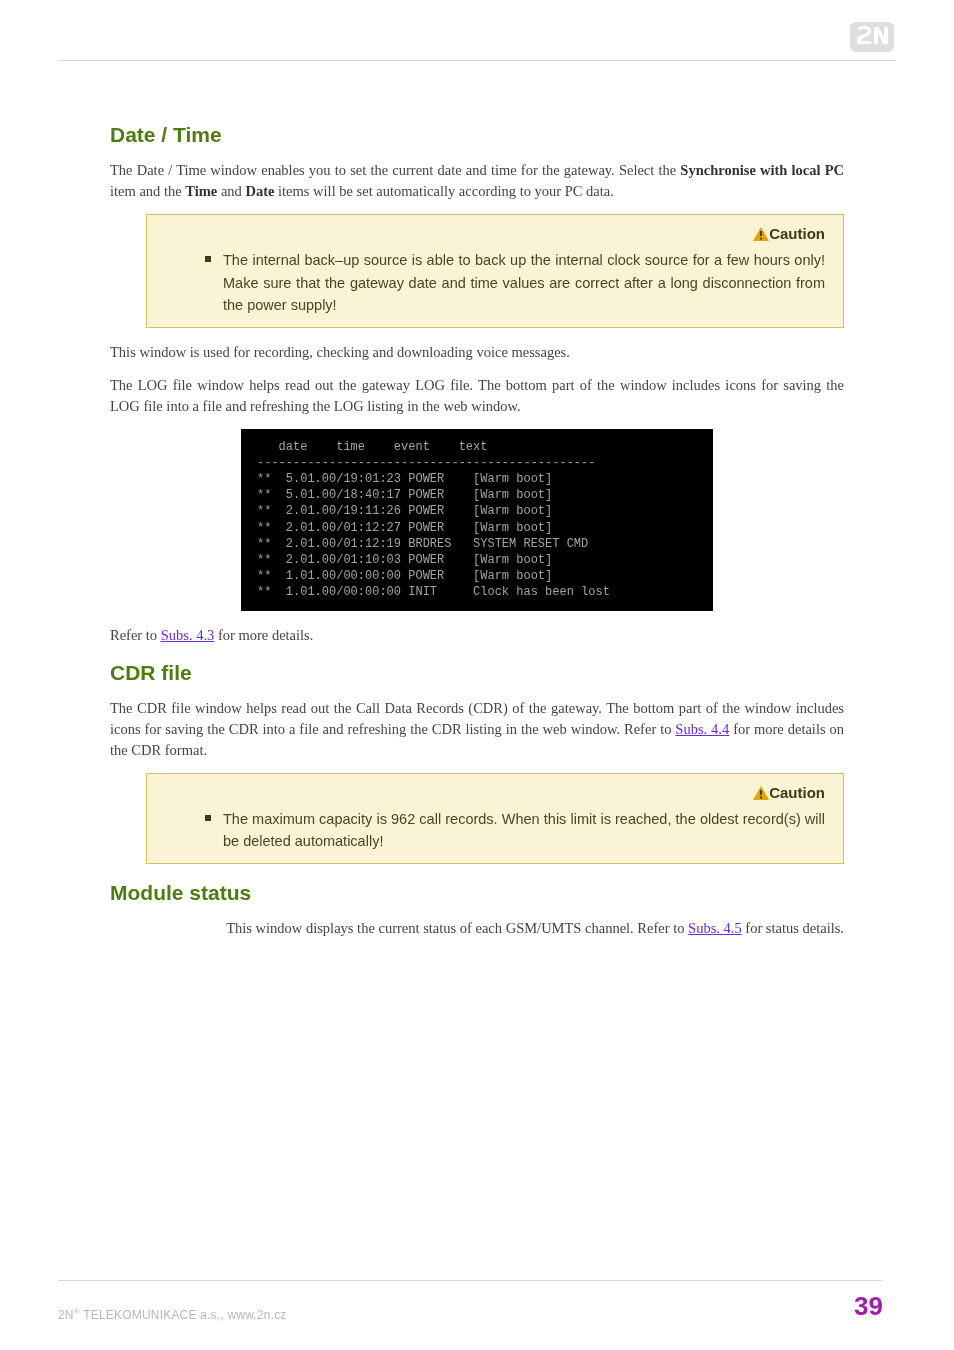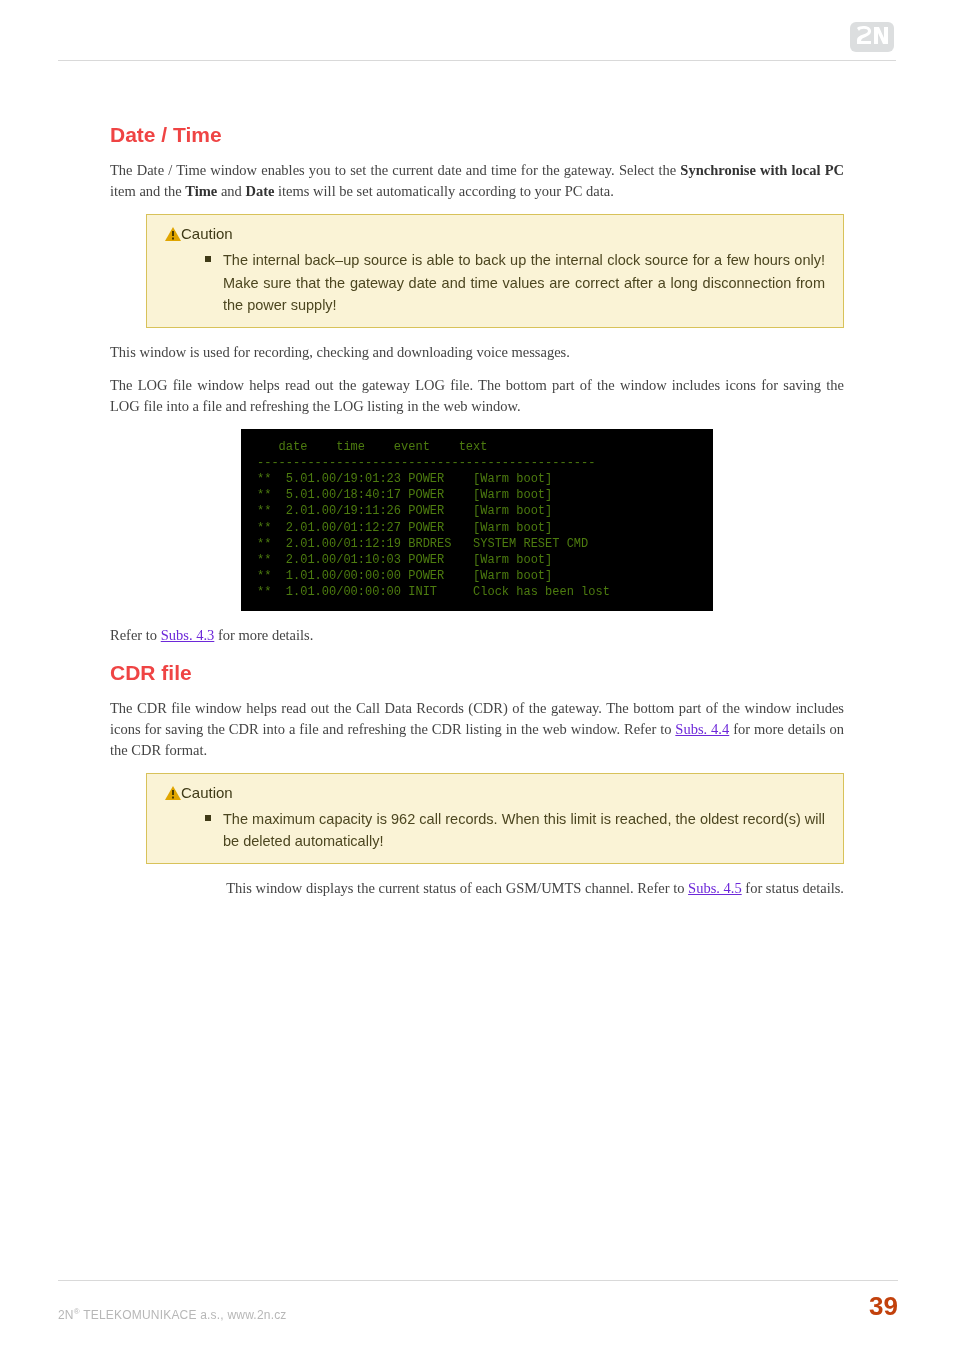--- a/index.html
+++ b/index.html
@@ -32,21 +32,21 @@
   .content {
     margin-top: 60px;
     font-size: 14.5px;
     line-height: 1.45;
     text-align: justify;
   }
   h2.section {
     font-family: Verdana, Geneva, sans-serif;
     font-weight: 700;
     font-size: 21px;
-    color: #ef4444;
+    color: #4d7c0f;
     margin: 10px 0 10px 0;
     text-align: left;
   }
   p { margin: 0 0 12px 0; font-family: Liberation Serif, serif; }
   strong { font-weight: 700; color: #333333; }
   a.link {
     color: #6d28d9;
     text-decoration: underline;
     cursor: pointer;
   }
@@ -54,24 +54,25 @@
     margin: 6px 0 14px 36px;
     border: 1px solid #d8c25a;
     background: #faf3d6;
     padding: 8px 18px 10px 18px;
     color: #4c4620;
     text-align: justify;
   }
   .callout .title-row {
     display: flex;
     align-items: center;
-    font-weight: 400;
+    font-weight: 700;
     font-size: 15px;
     color: #3f3a17;
     margin-bottom: 4px;
+    justify-content: flex-end;
   }
   .callout .title-row svg { flex: 0 0 auto; }
   .callout ul {
     margin: 0 0 0 40px;
     padding: 0;
   }
   .callout li {
     list-style: none;
     position: relative;
     padding-left: 18px;
@@ -84,49 +85,49 @@
     left: 0;
     top: 7px;
     width: 6px;
     height: 6px;
     background: #3f3a17;
   }
   .terminal {
     margin: 12px auto 14px auto;
     width: 440px;
     background: #000000;
-    color: #4d7c0f;
+    color: #a3a3a3;
     font-family: "Courier New", monospace;
     font-size: 12px;
     line-height: 1.35;
     padding: 10px 16px;
     white-space: pre;
   }
   .footer {
     position: absolute;
     bottom: 28px;
     left: 58px;
-    right: 56px;
+    right: 71px;
     border-top: 1px solid #d9d9d9;
     padding-top: 10px;
     display: flex;
     justify-content: space-between;
     align-items: flex-end;
     font-size: 12px;
     color: #b7b7b7;
   }
   .footer .left { letter-spacing: 0.2px; }
   .footer .left .reg {
     font-size: 8px;
     vertical-align: super;
   }
   .footer .pageno {
     font-size: 26px;
     font-weight: 700;
-    color: #c2410c;
+    color: #a21caf;
   }
 </style>
 </head>
 <body>
 
 <div class="page">
 
   <div class="logo">
     <svg width="44" height="30" viewBox="0 0 44 30">
       <rect x="0" y="0" width="44" height="30" rx="6" fill="#dcdedf"></rect>
@@ -189,20 +190,21 @@
           <rect x="7" y="4" width="2" height="5" fill="#4a3b00"></rect>
           <rect x="7" y="10.5" width="2" height="2" fill="#4a3b00"></rect>
         </svg>
         <span>Caution</span>
       </div>
       <ul>
         <li>The maximum capacity is 962 call records. When this limit is reached, the oldest record(s) will be deleted automatically!</li>
       </ul>
     </div>
 
+    <h2 class="section">Module status</h2>
     <p style="text-align:right;">
       <span>This window displays the current status of each GSM/UMTS channel. Refer to </span><a class="link">Subs. 4.5</a><span> for status details.</span>
     </p>
 
   </div>
 
   <div class="footer">
     <div class="left">
       <span>2N</span><span class="reg">®</span><span> TELEKOMUNIKACE a.s., www.2n.cz</span>
     </div>

